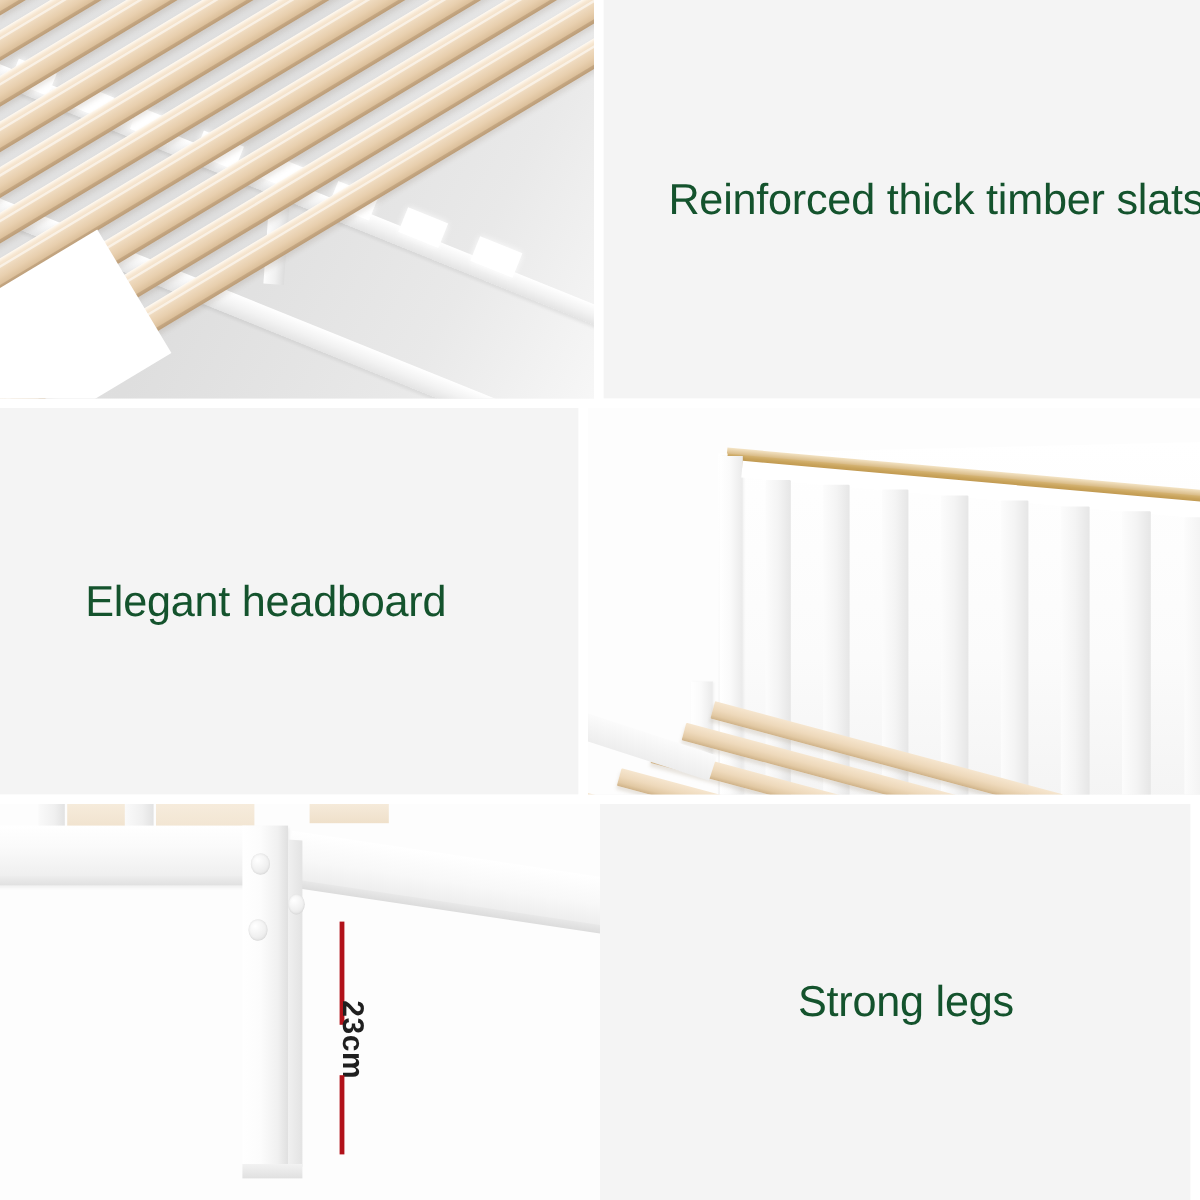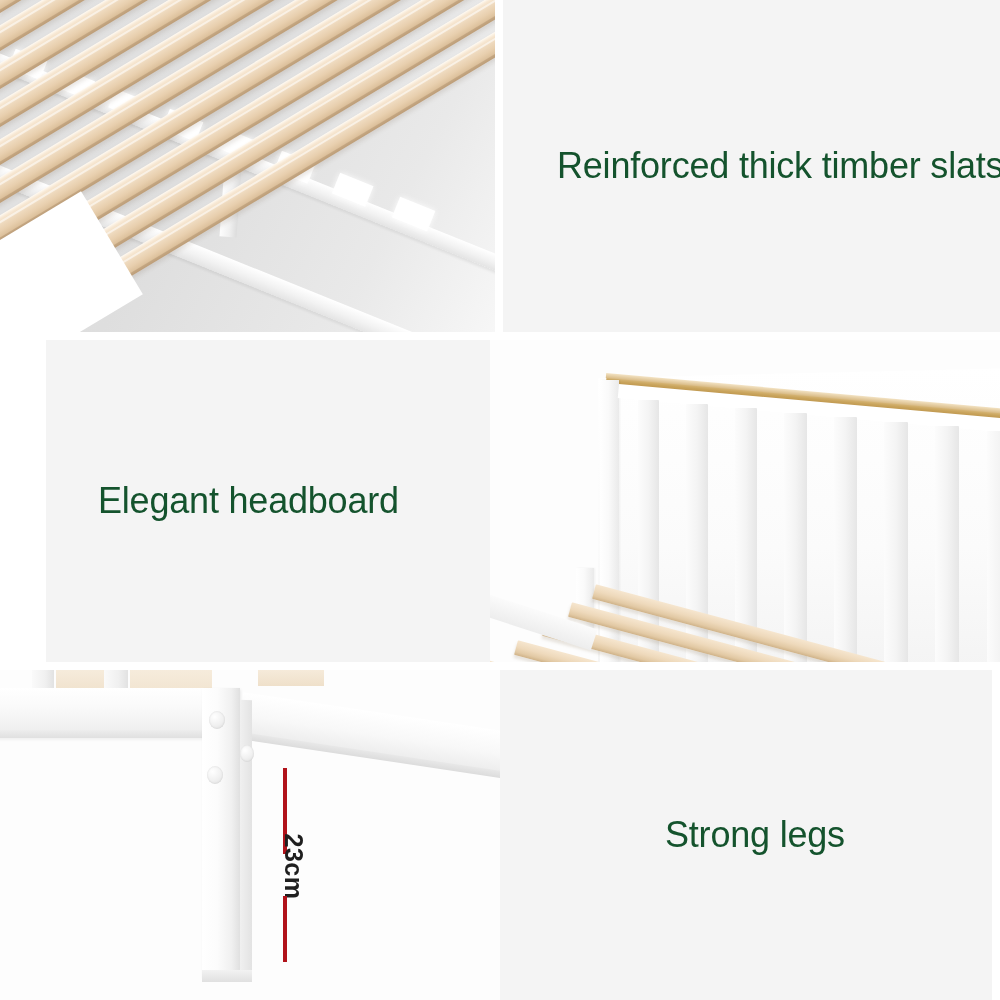--- a/index.html
+++ b/index.html
@@ -243,21 +243,21 @@
       <div class="slat edge-dark" style="top:420px;"></div>
 
       <div style="position:absolute;left:-20px;bottom:-60px;width:190px;height:120px;background:#ffffff;transform:rotate(-31deg);transform-origin:left bottom;"></div>
     </div>
   </div>
 
   <div class="panel panel-text" style="left:503px; top:0; width:497px; height:332px; padding-left:54px; box-sizing:border-box;">
     <div class="feature-label">Reinforced thick timber slats</div>
   </div>
 
-  <div class="panel panel-text" style="left:0; top:340px; width:482px; height:322px; padding-left:52px; box-sizing:border-box;margin-left:46px;">
+  <div class="panel panel-text" style="left:0; top:340px; width:482px; height:322px; padding-left:71px; box-sizing:border-box;">
     <div class="feature-label">Elegant headboard</div>
   </div>
 
   <div class="panel panel-photo" style="left:490px; top:340px; width:510px; height:322px;">
     <div class="hb-scene">
 
       <div class="hb-backboard" style="left:108px; top:28px; width:420px; height:300px; clip-path: polygon(0 10px, 420px 0, 420px 300px, 0 300px);"></div>
 
       <div class="hb-toprail" style="left:116px; top:36px; width:420px; height:13px; transform:rotate(5.1deg);"></div>
       <div class="hb-toprail-face" style="left:116px; top:33px; width:420px; height:5px; transform:rotate(5.1deg);"></div>

